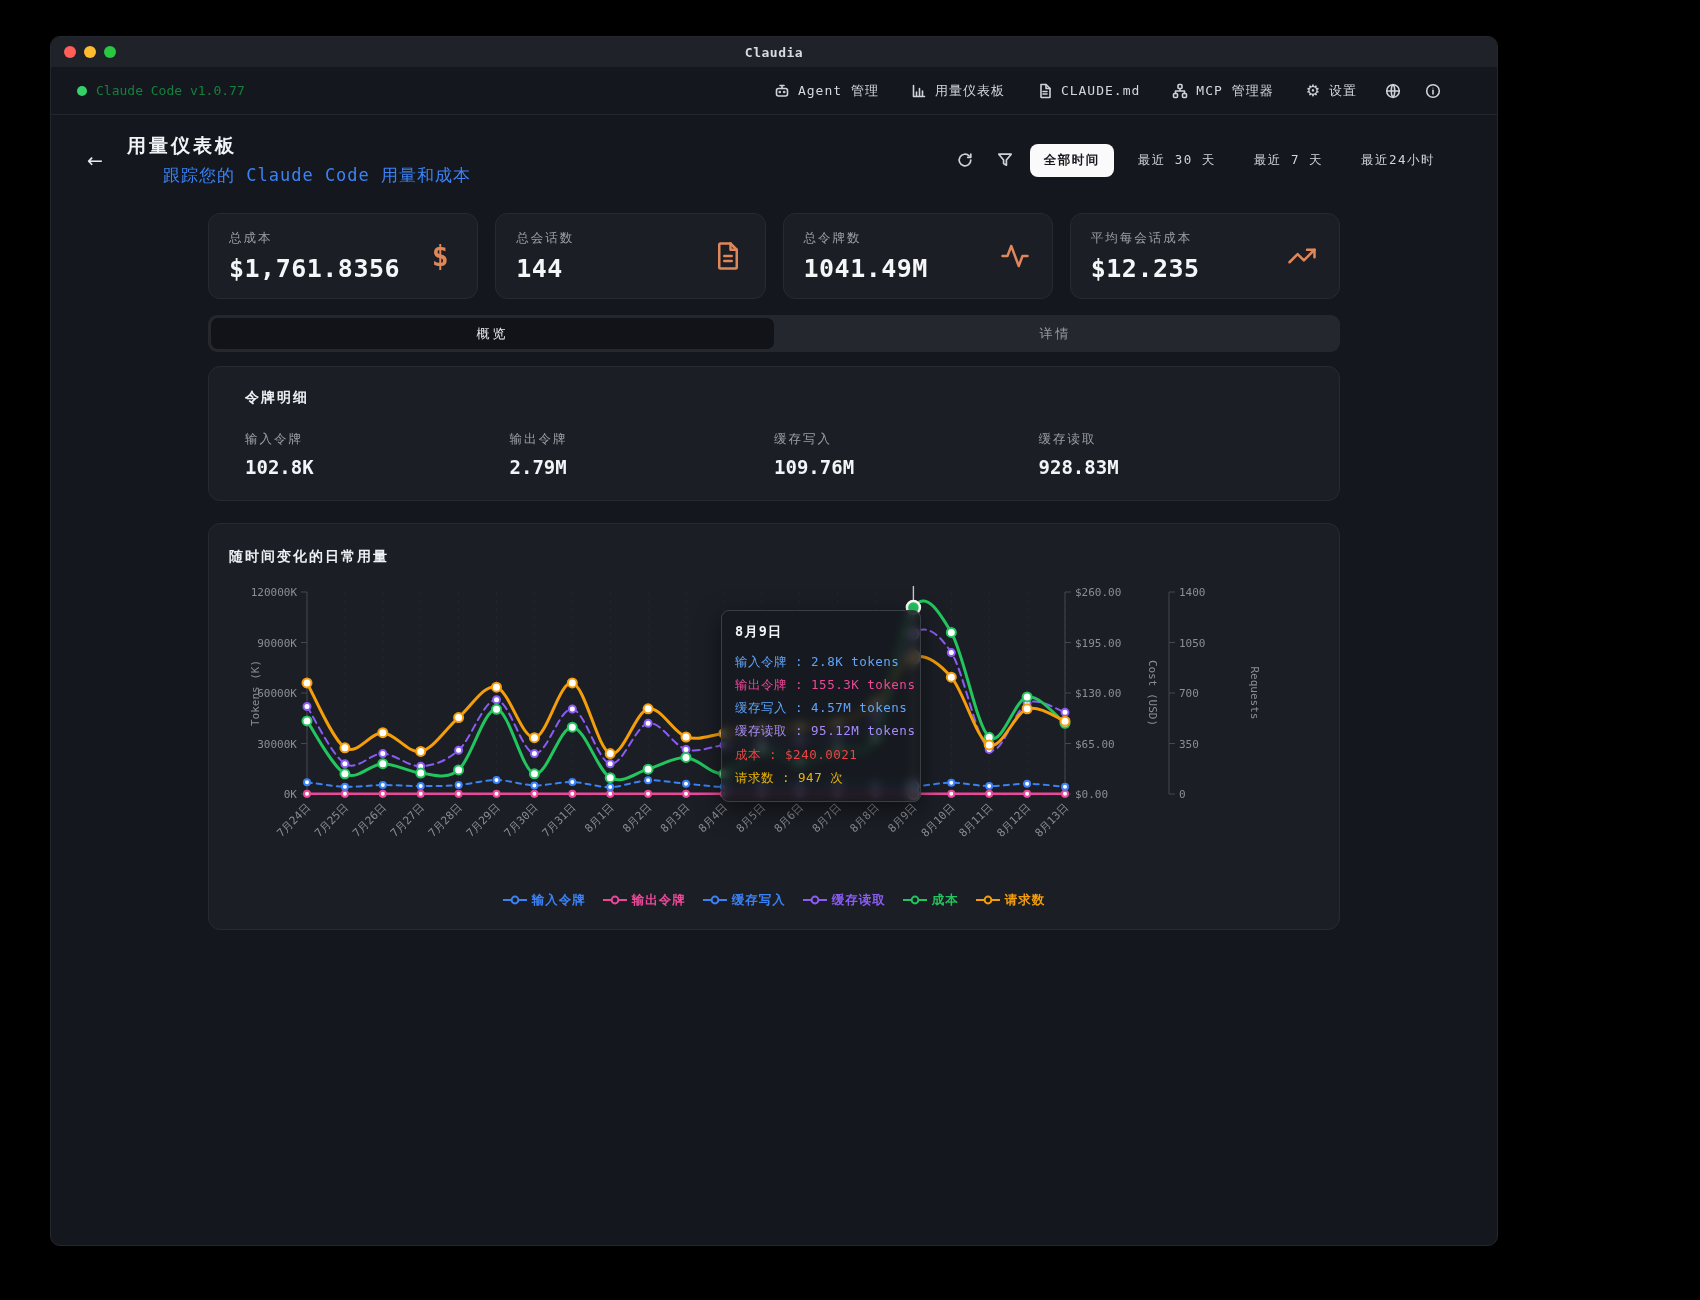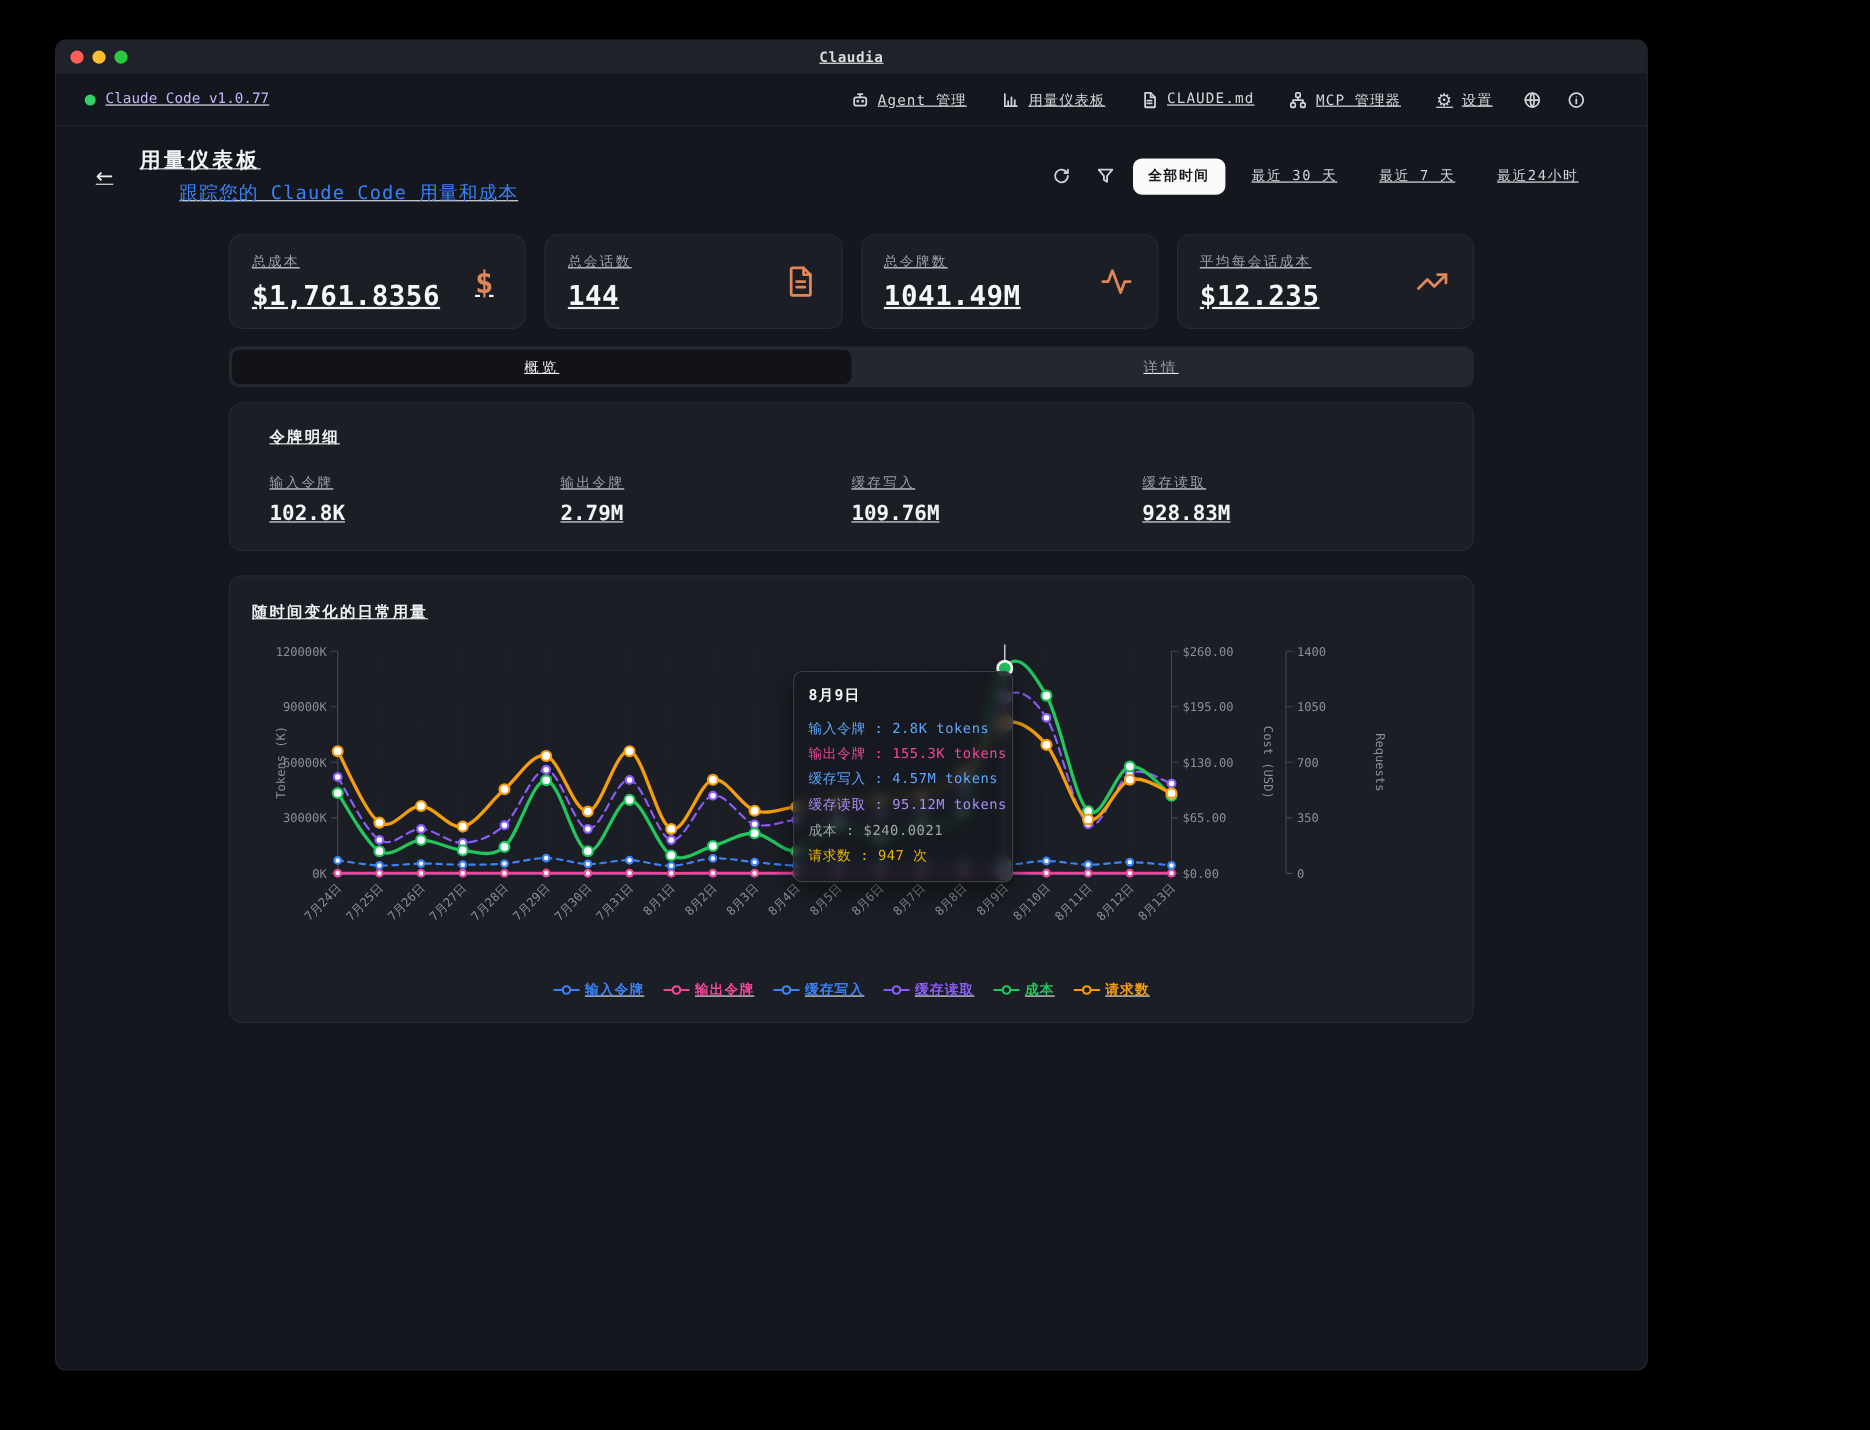--- a/index.html
+++ b/index.html
@@ -2,33 +2,33 @@
 <html><head>
 <meta charset="utf-8">
 <style>
   * { margin:0; padding:0; box-sizing:border-box; }
   html,body { width:1700px; height:1300px; background:#000; overflow:hidden; }
   body { font-family:"DejaVu Sans Mono","Liberation Mono",monospace; color:#eef0f3; }
 
   .window {
     position:absolute; left:50px; top:36px; width:1448px; height:1210px;
     background:#14171d; border-radius:10px; overflow:hidden;
-    box-shadow:0 20px 60px rgba(0,0,0,.8); border:1px solid #24272d;text-decoration:underline;
+    box-shadow:0 20px 60px rgba(0,0,0,.8); border:1px solid #24272d;
   }
 
   
   .titlebar { position:relative; height:30px; background:#1f2228; display:flex; align-items:center; justify-content:center; }
   .traffic { position:absolute; left:13px; top:0; height:30px; display:flex; align-items:center; gap:8px; }
   .light { width:12px; height:12px; border-radius:50%; }
   .light.red{ background:#ff5f57; } .light.yellow{ background:#febc2e; } .light.green{ background:#28c840; }
   .win-title { font-size:13px; font-weight:bold; color:#d9dbdf; letter-spacing:.5px; }
 
   
   .menubar { height:48px; display:flex; align-items:center; padding:0 48px 0 26px; border-bottom:1px solid #23262c; }
-  .status { display:flex; align-items:center; gap:9px; font-size:13px; color:#c4b5fd; }
+  .status { display:flex; align-items:center; gap:9px; font-size:13px; color:#15803d; }
   .status-dot { width:10px; height:10px; border-radius:50%; background:#34d168; }
   .menu-right { margin-left:auto; display:flex; align-items:center; gap:8px; }
   .menu-item { display:flex; align-items:center; gap:8px; font-size:13px; color:#d4d7db; padding:7px 12px; border-radius:7px; cursor:default; letter-spacing:1px; }
   .icon-btn { width:32px; height:32px; border-radius:7px; display:flex; align-items:center; justify-content:center; color:#d4d7db; }
   .micon { width:16px; height:16px; stroke:#cfd2d7; stroke-width:1.6; fill:none; stroke-linecap:round; stroke-linejoin:round; }
   .gear-glyph { font-size:16px; line-height:1; color:#cfd2d7; font-family:"DejaVu Sans",sans-serif; }
 
   
   .page-header { display:flex; align-items:center; padding:18px 48px 18px 26px; }
   .back-btn { width:36px; height:36px; border-radius:8px; display:flex; align-items:center; justify-content:center; font-size:19px; color:#e8eaee; font-family:"DejaVu Sans",sans-serif; }
@@ -526,19 +526,19 @@
             <span>请求数</span>
           </div>
       </div>
 
       <div class="chart-tooltip">
         <div class="tt-title">8月9日</div>
         <div class="tt-row" style="color: rgb(96, 165, 250);"><span>输入令牌</span><span class="sep"></span><span>2.8K tokens</span></div>
         <div class="tt-row" style="color: rgb(236, 72, 153);"><span>输出令牌</span><span class="sep"></span><span>155.3K tokens</span></div>
         <div class="tt-row" style="color: rgb(96, 165, 250);"><span>缓存写入</span><span class="sep"></span><span>4.57M tokens</span></div>
         <div class="tt-row" style="color: rgb(167, 139, 250);"><span>缓存读取</span><span class="sep"></span><span>95.12M tokens</span></div>
-        <div class="tt-row" style="color: #a3a3a3;"><span>成本</span><span class="sep"></span><span>$240.0021</span></div>
+        <div class="tt-row" style="color: #ef4444;"><span>成本</span><span class="sep"></span><span>$240.0021</span></div>
         <div class="tt-row" style="color: rgb(234, 179, 8);"><span>请求数</span><span class="sep"></span><span>947 次</span></div>
       </div>
     </div>
 
   </div>
 </div>
 
 </body></html>

